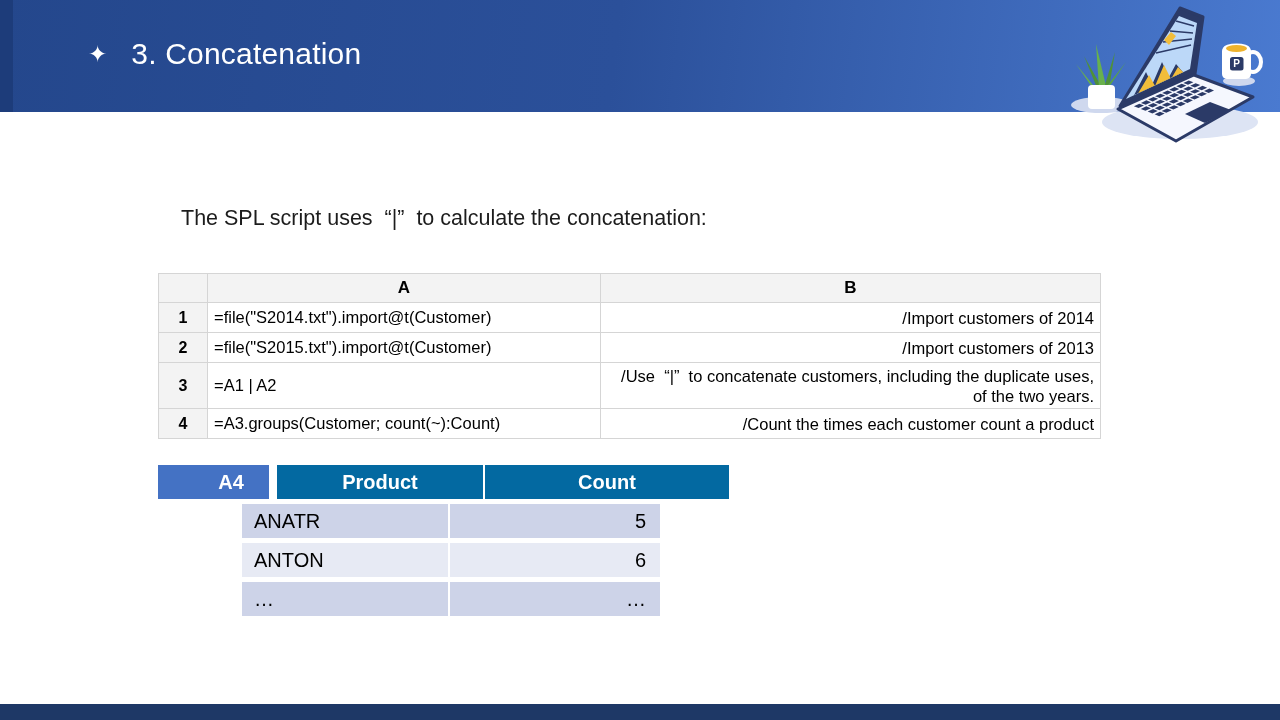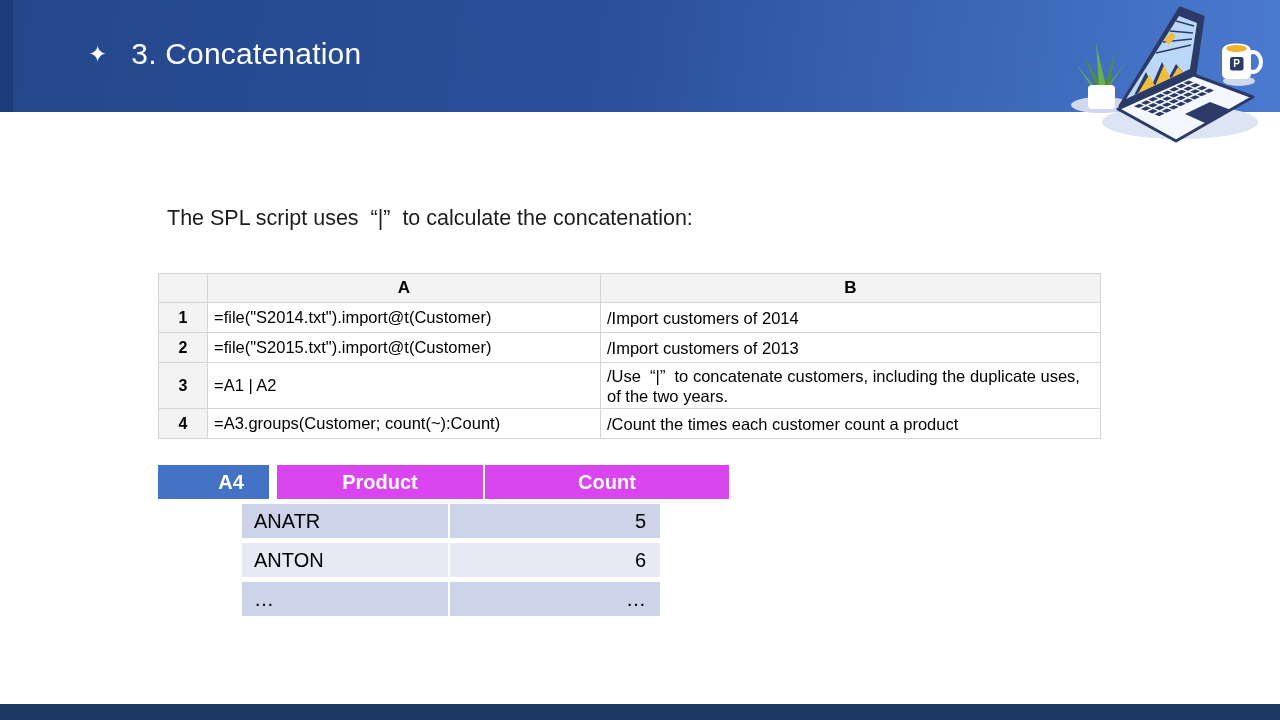--- a/index.html
+++ b/index.html
@@ -12,38 +12,38 @@
   .header-edge{position:absolute;left:0;top:0;width:13px;height:112px;background:#1d3c7a;}
   .header-content{position:absolute;left:88px;top:0;height:108px;display:flex;
                   align-items:center;gap:24px;color:#ffffff;}
   .sparkle{font-size:23px;line-height:1;}
   .title{font-size:30px;font-weight:400;letter-spacing:.2px;white-space:nowrap;}
 
   
   .illustration{position:absolute;left:1052px;top:2px;width:220px;height:150px;}
 
   
-  .intro{position:absolute;left:167px;top:206px;font-size:21.5px;color:#1c1c1c;
+  .intro{position:absolute;left:181px;top:206px;font-size:21.5px;color:#1c1c1c;
          white-space:pre-wrap;}
 
   
   .code-table{position:absolute;left:158px;top:273px;border-collapse:collapse;
               table-layout:fixed;font-size:16.5px;color:#000;}
   .code-table td{border:1px solid #d5d5d5;padding:0 6px;vertical-align:middle;overflow:hidden;}
   .ct-num{background:#f3f3f3;text-align:center;font-weight:bold;font-size:16px;padding:0 2px;}
   .ct-head td{background:#f3f3f3;font-weight:bold;text-align:center;font-size:17px;}
-  .ct-b{white-space:pre-wrap;line-height:20px;padding-right:55px;}
+  .ct-b{white-space:pre-wrap;line-height:20px;padding-right:55px;text-align:right;}
   .r-head{height:29px;} .r-s{height:30px;} .r-tall{height:46px;}
 
   
   .rt{position:absolute;left:158px;top:465px;font-size:20px;color:#000;}
   .rt-head{display:flex;height:34px;}
   .rt-a4{width:76px;background:#4472c4;color:#fff;font-weight:bold;
          display:flex;align-items:center;justify-content:center;padding-left:35px;}
-  .rt-h{background:#d946ef;color:#fff;font-weight:bold;display:flex;
+  .rt-h{background:#0369a1;color:#fff;font-weight:bold;display:flex;
         align-items:center;justify-content:center;}
   .rt-h-product{width:206px;margin-left:8px;}
   .rt-h-count{width:244px;margin-left:2px;}
   .rt-row{display:flex;height:34px;margin-top:5px;}
   .rt-row.first{}
   .rt-spacer{width:84px;}
   .rt-product{width:206px;display:flex;align-items:center;padding-left:12px;box-sizing:border-box;}
   .rt-count{width:210px;margin-left:2px;display:flex;align-items:center;
             justify-content:flex-end;padding-right:14px;box-sizing:border-box;}
   .band-a .rt-product,.band-a .rt-count{background:#cdd3e8;}

